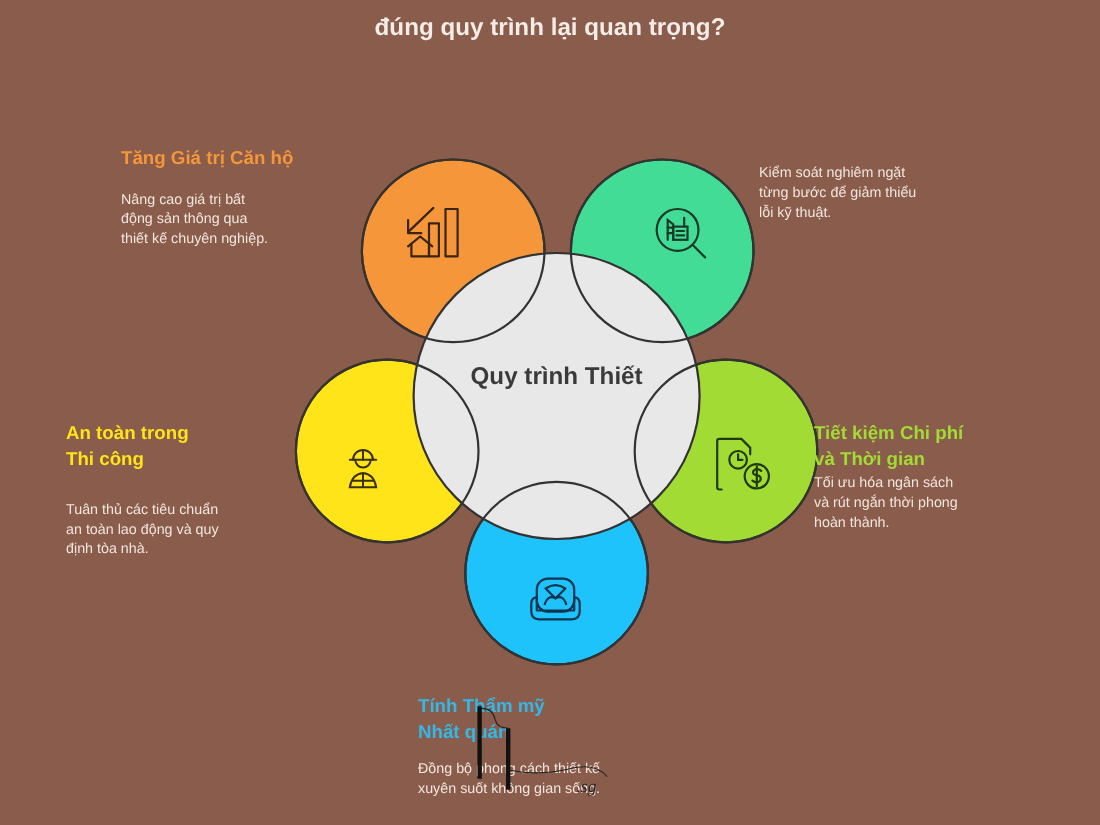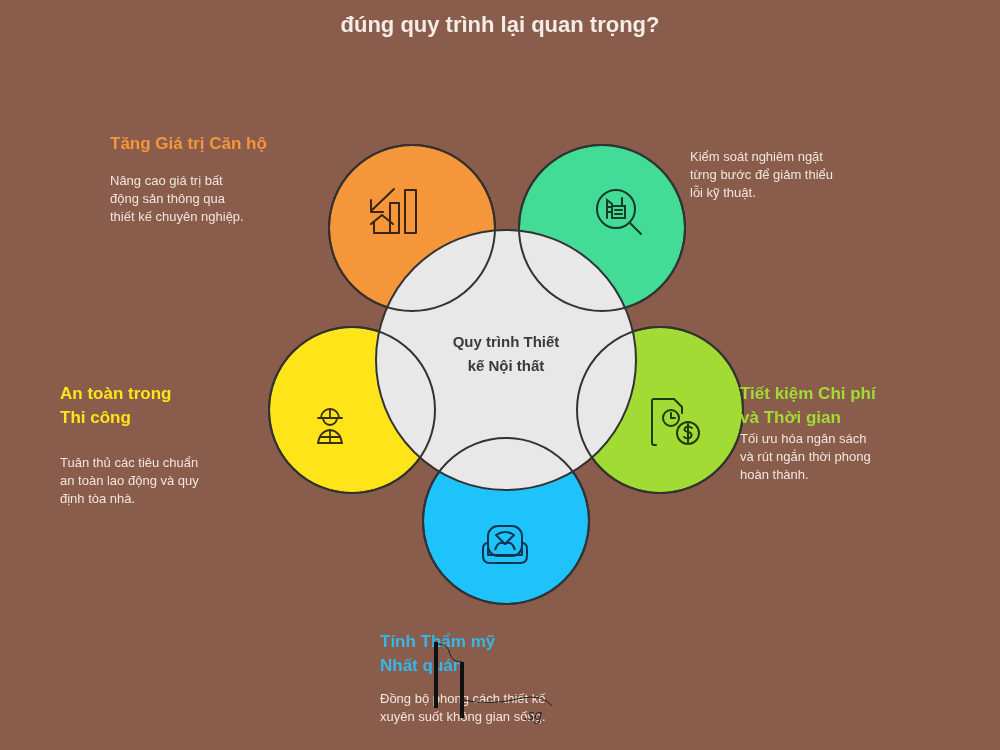--- a/index.html
+++ b/index.html
@@ -12,21 +12,21 @@
     .title {
       position: absolute; left: 0; top: 8px; width: 1000px;
       text-align: center; color: #f4ece6; font-weight: bold;
       font-size: 22px; line-height: 34px;
     }
     .title div { white-space: nowrap; }
     svg.diagram { position: absolute; left: 0; top: 0; }
     .center-label {
       position: absolute; left: 406px; top: 330px; width: 200px;
       text-align: center; color: #3a3a3a; font-weight: bold;
-      font-size: 15px; line-height: 24px;
+      font-size: 22px; line-height: 24px;
     }
     .block { position: absolute; text-align: left; }
     .block .head { font-weight: bold; font-size: 17px; line-height: 24px; }
     .block .desc { color: #f1e6de; font-size: 13px; line-height: 18px; margin-top: 14px; }
     .b-orange { left: 110px; top: 132px; width: 220px; }
     .b-green  { left: 690px; top: 132px; width: 220px; }
     .b-yellow { left: 60px;  top: 382px; width: 230px; }
     .b-lime   { left: 740px; top: 382px; width: 180px; }
     .b-blue   { left: 380px; top: 630px; width: 250px; }
     .b-orange .desc { margin-top: 16px; }
@@ -107,21 +107,20 @@
   <g fill="none" stroke="#0e3550" stroke-width="2" stroke-linejoin="round">
     <rect x="488" y="526" width="34" height="30" rx="10"></rect>
     <path d="M483 549 q0 -6 5 -6 v12 h34 v-12 q5 0 5 6 v7 q0 7 -7 7 h-30 q-7 0 -7 -7 z"></path>
     <path d="M496 535 q9 -6 18 0 l-9 9 z"></path>
     <path d="M495 550 q3 -10 10 -6 q7 -4 10 6"></path>
   </g>
 </svg>
 
 <div class="center-label">
   <div>Quy trình Thiết</div>
-  <div>kế Nội thất</div>
 </div>
 
 <div class="block b-orange">
   <div class="head" style="color:#f5963a">Tăng Giá trị Căn hộ</div>
   <div class="desc">
     <div>Nâng cao giá trị bất</div>
     <div>động sản thông qua</div>
     <div>thiết kế chuyên nghiệp.</div>
   </div>
 </div>

